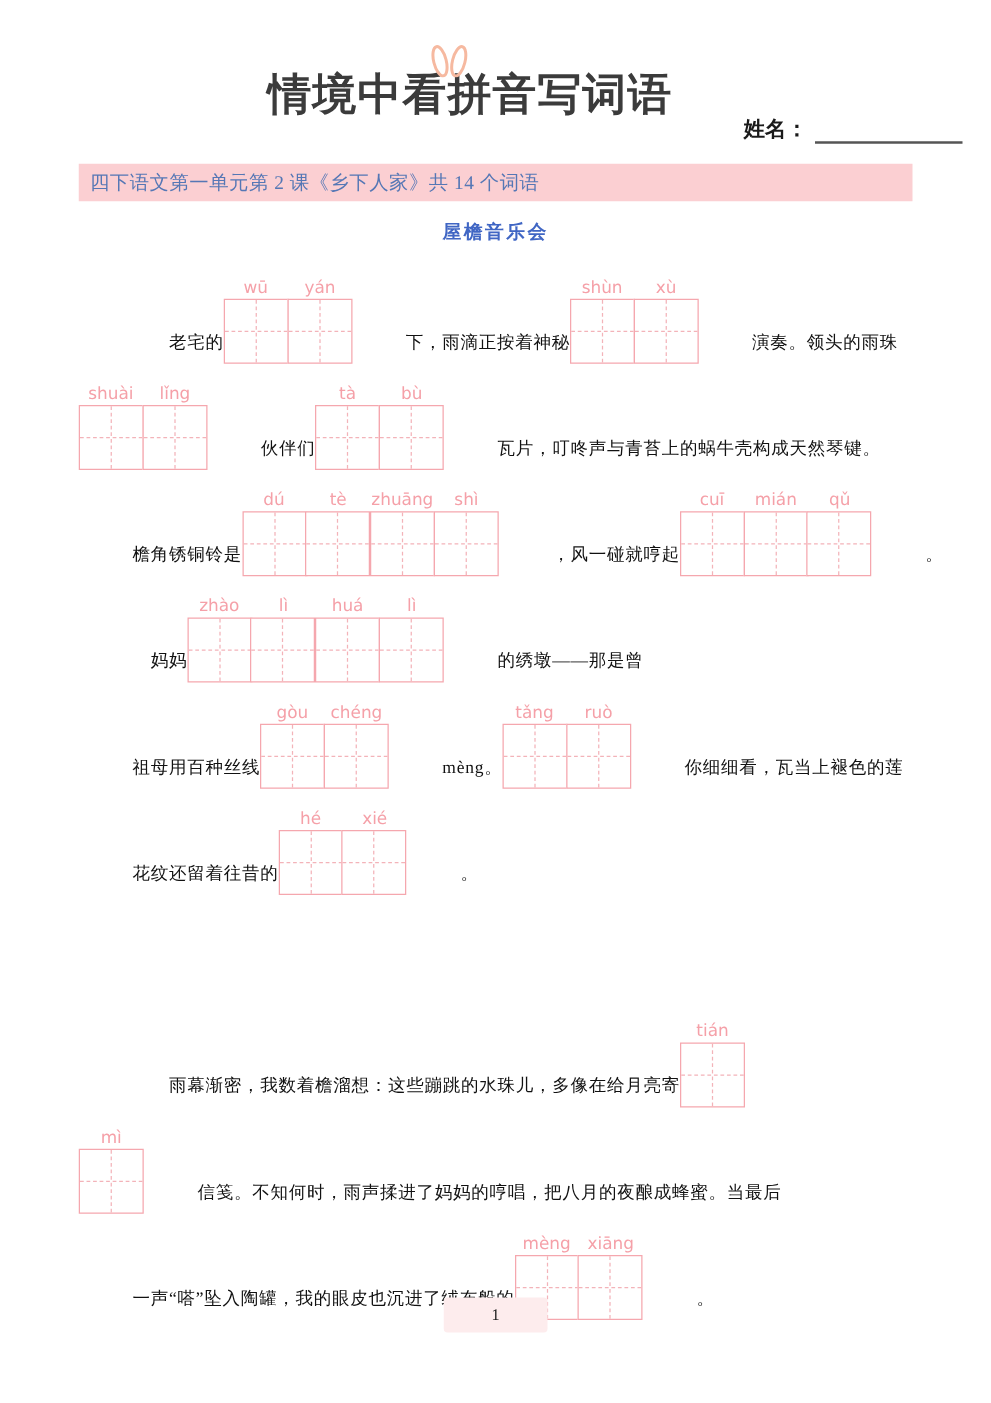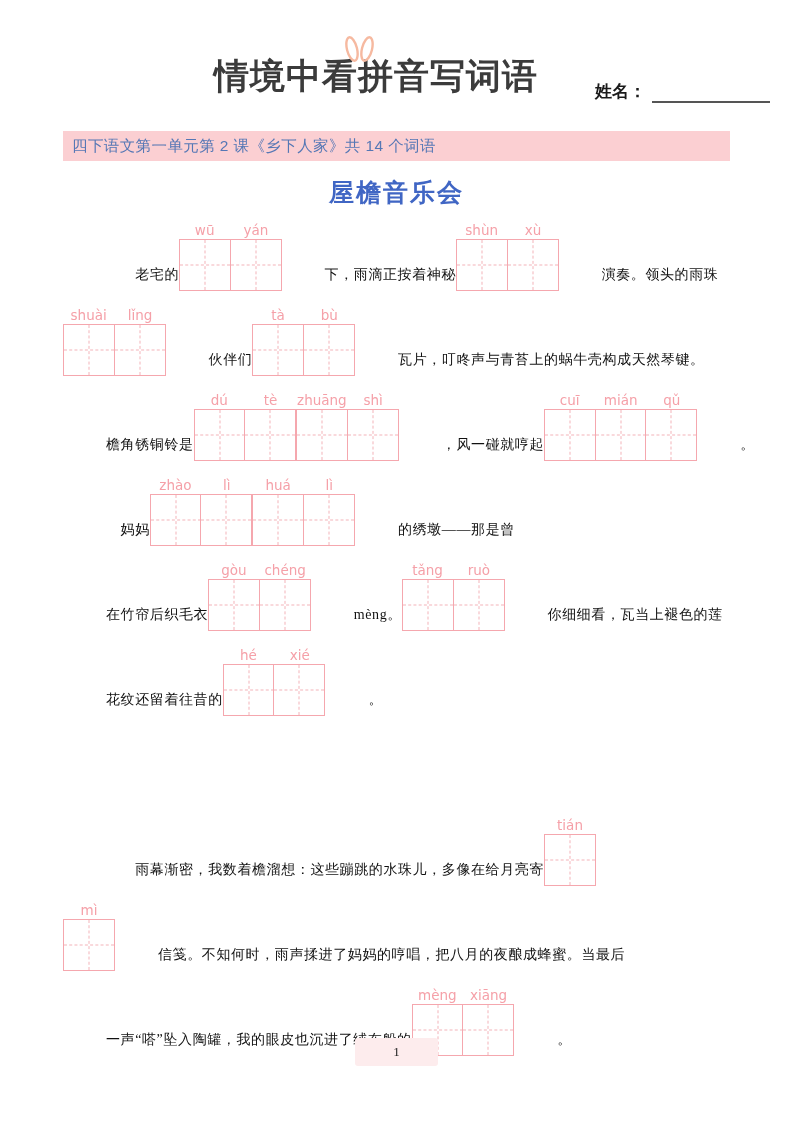--- a/index.html
+++ b/index.html
@@ -43,21 +43,21 @@
   .bunny {
     position: absolute;
     left: 126px;
     top: -16px;
     width: 40px;
     height: 26px;
     pointer-events: none;
   }
   .name-field {
     position: absolute;
-    left: 551px; top: 80px;
+    left: 551px; top: 92px;
     display: flex;
     align-items: flex-end;
     gap: 6px;
   }
   .name-label {
     font-family: "Liberation Serif", serif;
     font-size: 17px;
     color: #1a1a1a;
     font-weight: 600;
     white-space: nowrap;
@@ -74,35 +74,35 @@
     position: absolute;
     left: 63px; top: 131px;
     width: 667px;
     height: 30px;
     background: #fbcfd2;
     display: flex;
     align-items: center;
     padding-left: 9px;
   }
   .banner-text {
-    font-family: Liberation Sans, sans-serif;
+    font-family: Liberation Serif, serif;
     font-size: 15.5px;
     color: #5577b5;
     letter-spacing: 0.4px;
     white-space: nowrap;
   }
 
   
   .section-title {
     position: absolute;
     left: 0; top: 176px;
     width: 793px;
     text-align: center;
     font-family: "Liberation Serif", serif;
-    font-size: 25px;
+    font-size: 15px;
     font-weight: 700;
     color: #4066c4;
     letter-spacing: 2px;
   }
 
   
   .body {
     position: absolute;
     left: 63px;
     top: 206px;
@@ -375,21 +375,21 @@
             <div class="hline"></div>
           </div>
           <div class="pinyin-row">
             <div class="pinyin">huá</div>
             <div class="pinyin">lì</div>
           </div>
         </div>
         <span class="txt">的绣墩——那是曾</span>
       </div>
       <div class="line">
-        <span class="txt">在竹帘后织毛衣</span>
+        <span class="txt">祖母用百种丝线</span>
         <div class="gridbox">
           <div class="cell">
             <div class="vline"></div>
             <div class="hline"></div>
           </div>
           <div class="cell">
             <div class="vline"></div>
             <div class="hline"></div>
           </div>
           <div class="pinyin-row">

